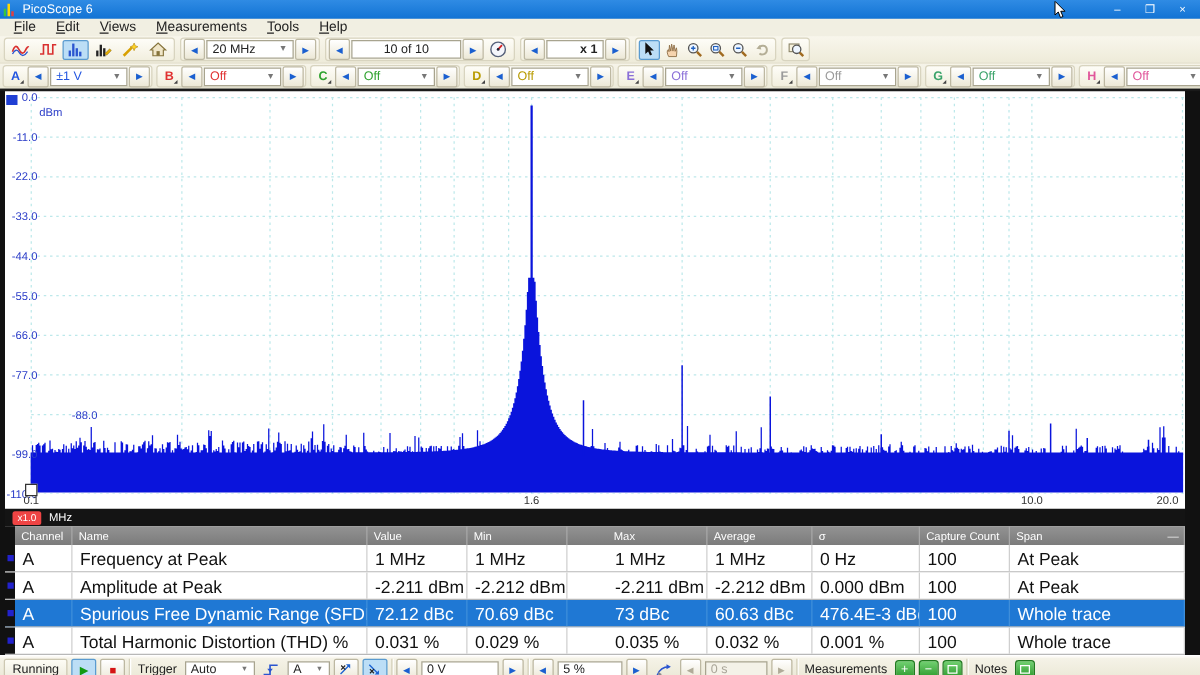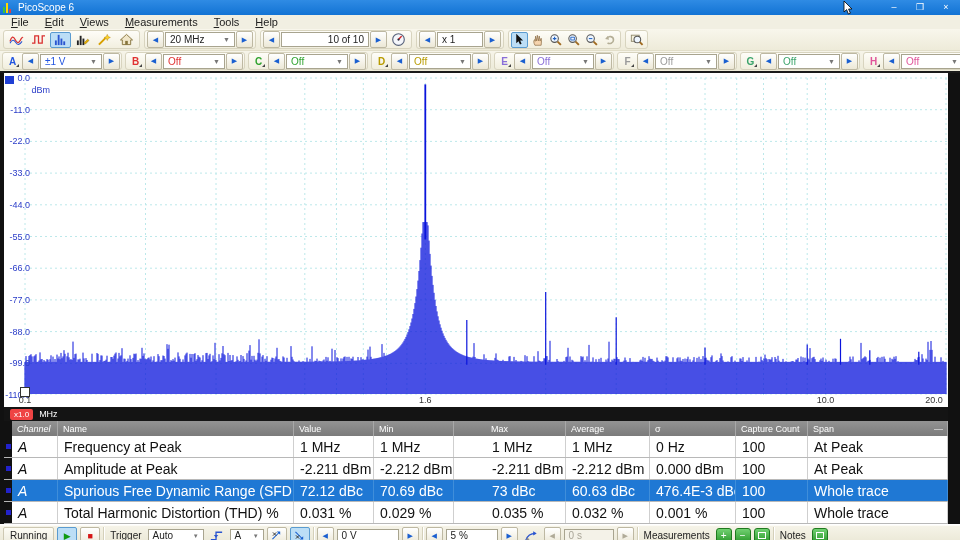--- a/index.html
+++ b/index.html
@@ -60,21 +60,21 @@
   .mtable{width:944px;background:#fff;font-size:14px;color:#111;}
   .mhead{display:flex;height:15px;background:linear-gradient(#939393,#7b7b7b);color:#fff;font-size:9px;align-items:center;}
   .mhead .hc{padding-left:5px;box-sizing:border-box;border-right:1px solid #a8a8a8;height:100%;display:flex;align-items:center;overflow:hidden;white-space:nowrap;}
   .mhead .hmin{margin-left:auto;margin-right:4px;color:#e8e8e8;font-size:9px;}
   .mrow{display:flex;height:21px;align-items:stretch;border-bottom:1px solid #b8b8b8;background:#fff;}
   .mrow .cc{padding-left:6px;box-sizing:border-box;border-right:1px solid #cfcfcf;display:flex;align-items:center;overflow:hidden;white-space:nowrap;}
   .mrow.selected{background:#1f78d4;color:#fff;}
   .mrow.selected .cc{border-right-color:#3f8eda;}
   .ind{width:8px;flex:0 0 8px;background:#111;display:flex;align-items:center;justify-content:center;border-right:none !important;padding:0 !important;}
   .ind i{width:5px;height:5px;background:#2222cc;display:block;}
-  .c-ch{flex:0 0 46px;font-style:italic;}.c-name{flex:0 0 236px;}.c-val{flex:0 0 80px;}.c-min{flex:0 0 80px;}
+  .c-ch{flex:0 0 46px;}.c-name{flex:0 0 236px;}.c-val{flex:0 0 80px;}.c-min{flex:0 0 80px;}
   .c-max{flex:0 0 80px;margin-left:32px;}.c-avg{flex:0 0 84px;}.c-sig{flex:0 0 86px;}.c-cnt{flex:0 0 72px;}.c-span{flex:1;}
 
   
   .statusbar{height:21px;background:linear-gradient(#f6f4e9,#e9e6d3);display:flex;align-items:center;gap:3px;padding:0 3px;font-size:10px;color:#222;flex:0 0 auto;border-top:1px solid #fff;box-shadow:inset 0 1px 0 #fdfcf7;}
   .stlabel{padding:0 3px;}
   .stbtn{width:18px;height:16px;display:flex;align-items:center;justify-content:center;border:1px solid #bdb8a2;border-radius:2px;background:linear-gradient(#fff,#ece8d6);}
   .stbtn.active{background:#bcdef6;border-color:#5a9bd0;}
   .stbtn.flat{border-color:transparent;background:transparent;}
   .running{border:1px solid #cdc8b2;border-radius:2px;background:linear-gradient(#fdfcf5,#eceadb);padding:0 6px;height:16px;display:flex;align-items:center;}
   .play{color:#119a11;font-size:9px;}
@@ -162,35 +162,35 @@
       <div class="island">
         <div class="sbtn">◀</div>
         <div class="field" style="width: 70px;">
           <span>20 MHz</span>
           <span class="caret">▼</span>
         </div>
         <div class="sbtn">▶</div>
       </div>
       <div class="island">
         <div class="sbtn">◀</div>
-        <div class="field" style="width: 88px; justify-content: flex-end;">
+        <div class="field" style="width: 88px; justify-content: center;">
           <span>10 of 10</span>
         </div>
         <div class="sbtn">▶</div>
         <div class="tbtn">
           <svg viewBox="0 0 16 16" width="15" height="15">
             <circle cx="8" cy="8" r="6.2" fill="#f4f6fb" stroke="#56617a" stroke-width="1.2"></circle>
             <path d="M8 8 L11.3 4.4" stroke="#d42020" stroke-width="1.5"></path>
             <circle cx="8" cy="8" r="1.2" fill="#223"></circle>
           </svg>
         </div>
       </div>
       <div class="island">
         <div class="sbtn">◀</div>
-        <div class="field" style="width: 46px; justify-content: flex-start;">
+        <div class="field" style="width: 46px; justify-content: flex-end; font-weight: bold;">
           <span>x 1</span>
         </div>
         <div class="sbtn">▶</div>
       </div>
       <div class="island">
         <div class="tbtn active small">
           <svg viewBox="0 0 16 16" width="13" height="13">
             <path d="M4 1 L4 12.5 L6.8 10 L8.6 14 L10.6 13.1 L8.8 9.2 L12.4 9.2 Z" fill="#111"></path>
           </svg>
         </div>
@@ -359,21 +359,21 @@
         </svg>
       <div id="ylabels">
           <div class="ylab" style="top: 0px;">0.0</div>
           <div class="ylab" style="top: 31.7px;">-11.0</div>
           <div class="ylab" style="top: 63.4px;">-22.0</div>
           <div class="ylab" style="top: 95.1px;">-33.0</div>
           <div class="ylab" style="top: 126.8px;">-44.0</div>
           <div class="ylab" style="top: 158.5px;">-55.0</div>
           <div class="ylab" style="top: 190.2px;">-66.0</div>
           <div class="ylab" style="top: 221.9px;">-77.0</div>
-          <div class="ylab" style="top: 253.6px;">-88.0</div>
+          <div class="ylab" style="top: 253.6px; padding-left: 48px;">-88.0</div>
           <div class="ylab" style="top: 285.3px;">-99.0</div>
           <div class="ylab" style="top: 317px;">-110.0</div>
           <div class="yunit" style="top: 12px;">dBm</div>
         </div>
       <div id="xlabels">
           <div class="xlab" style="left: 21px;">0.1</div>
           <div class="xlab" style="left: 421.256px;">1.6</div>
           <div class="xlab" style="left: 821.511px;">10.0</div>
           <div class="xlab" style="left: 930px;">20.0</div>
         </div>

